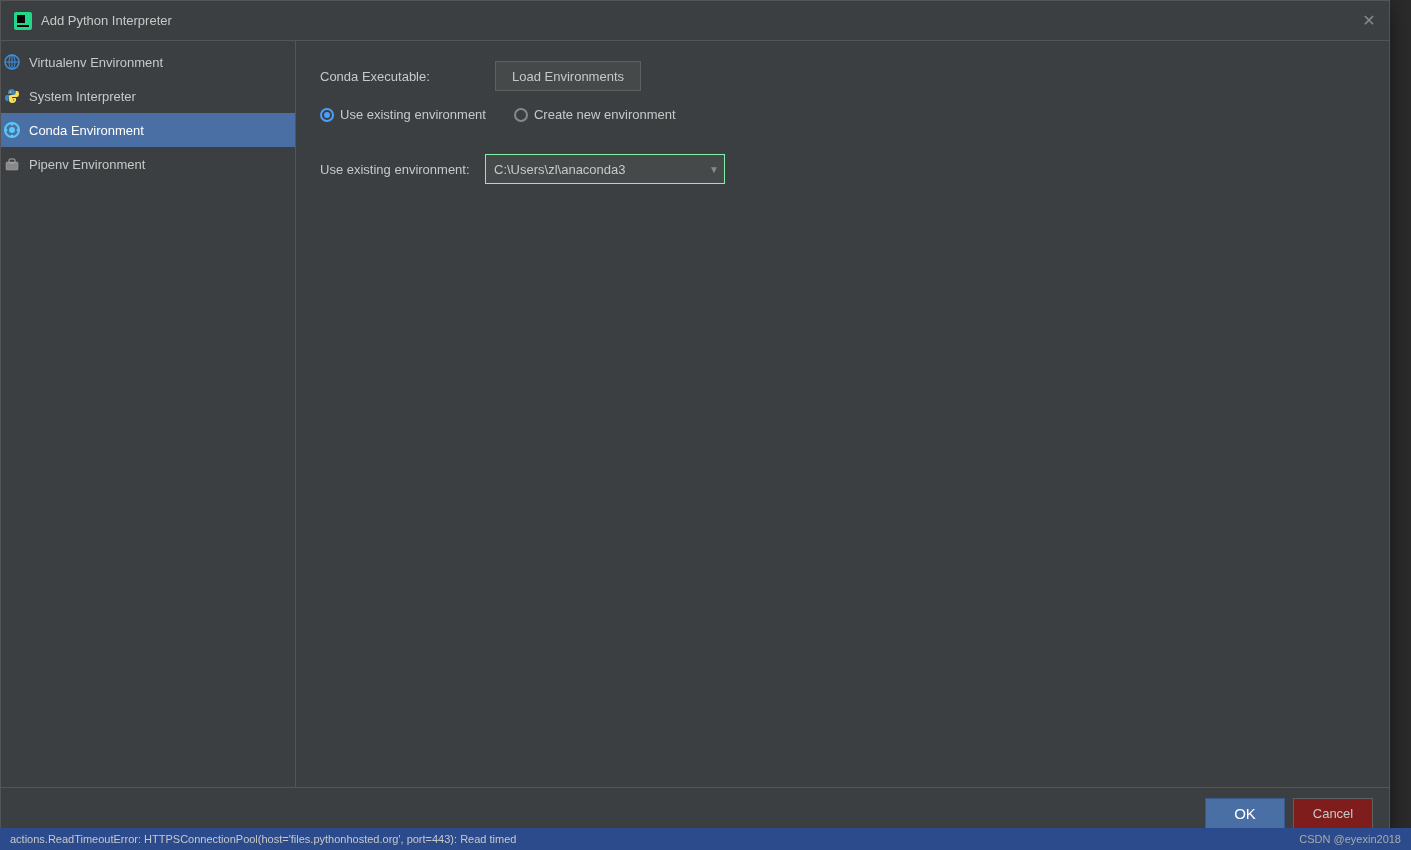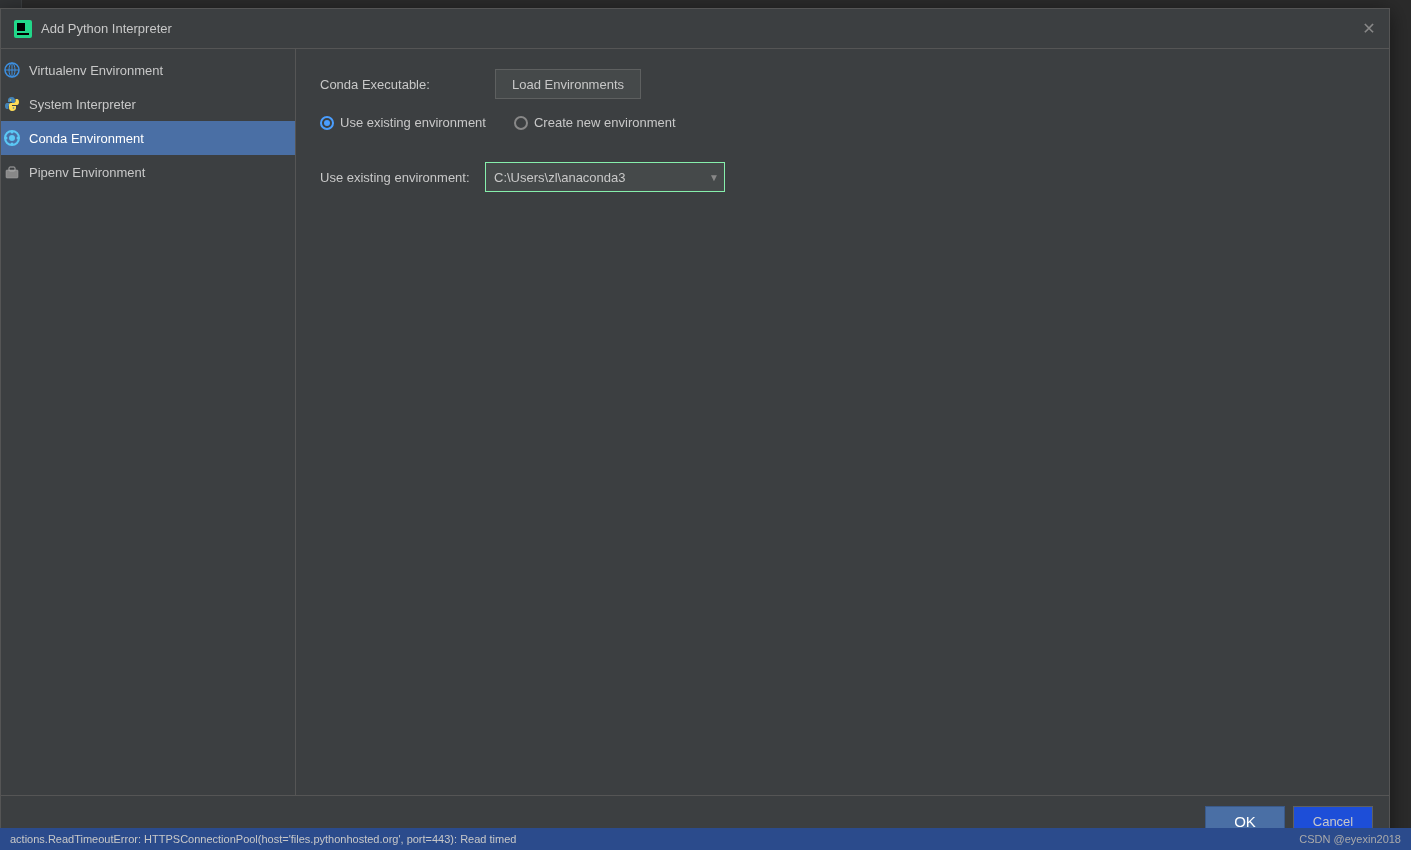--- a/index.html
+++ b/index.html
@@ -37,21 +37,21 @@
       top: 60px; left: 30px;
       display: flex;
       flex-direction: column;
       gap: 18px;
       opacity: 0.6;
     }
 
     
     .dialog {
       position: absolute;
-      top: 8px;
+      top: 0;
       left: 0;
       width: 1390px;
       height: 840px;
       background: #3c3f41;
       border: 1px solid #555;
       display: flex;
       flex-direction: column;
       box-shadow: 0 4px 20px rgba(0,0,0,0.5);
       justify-content: space-between;
     }
@@ -304,21 +304,21 @@
       background: #4a6fa5;
       border: 1px solid #3a5a8a;
       color: #ffffff;
       padding: 6px 24px;
       font-size: 15px;
       cursor: pointer;
       min-width: 80px;
     }
 
     .btn-cancel {
-      background: #1d4ed8;
+      background: #7f1d1d;
       border: 1px solid #5e6060;
       color: #c8c8c8;
       padding: 6px 16px;
       font-size: 13px;
       cursor: pointer;
       min-width: 80px;
     }
 
     
     .status-bar {

